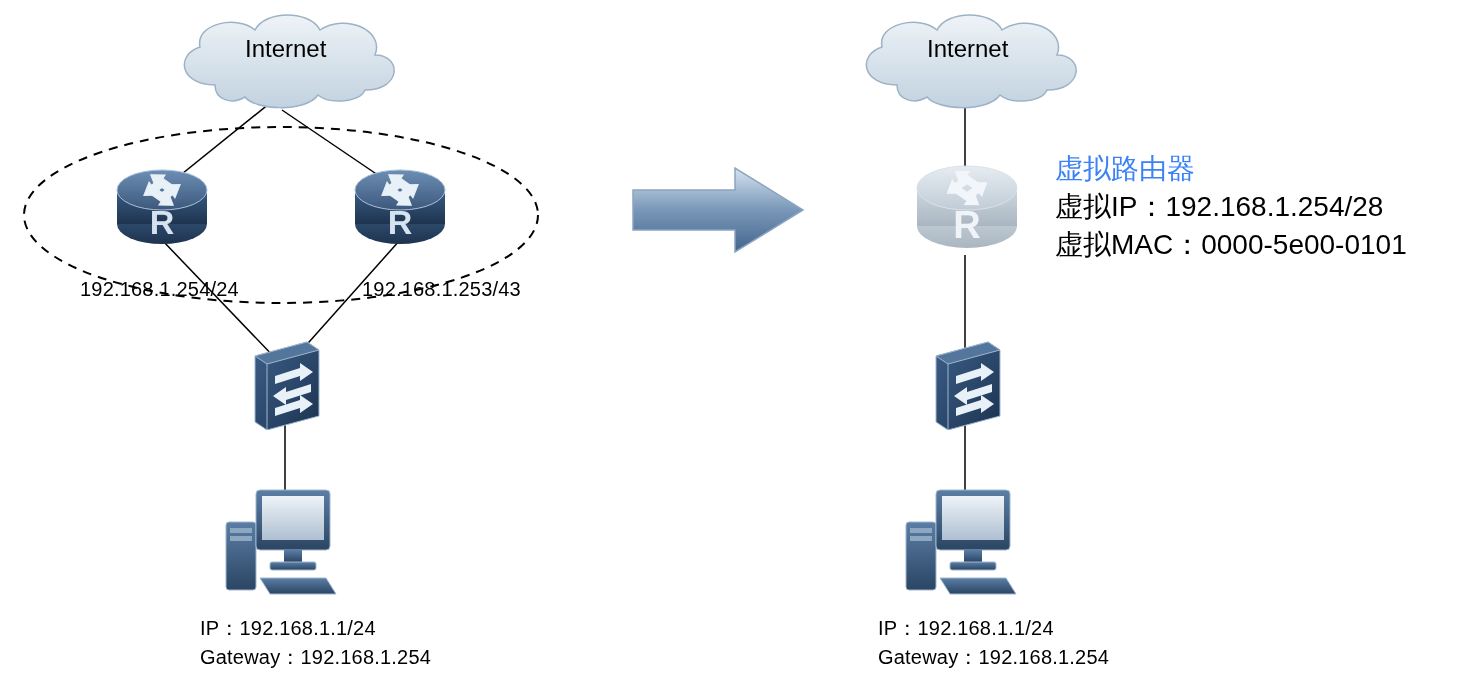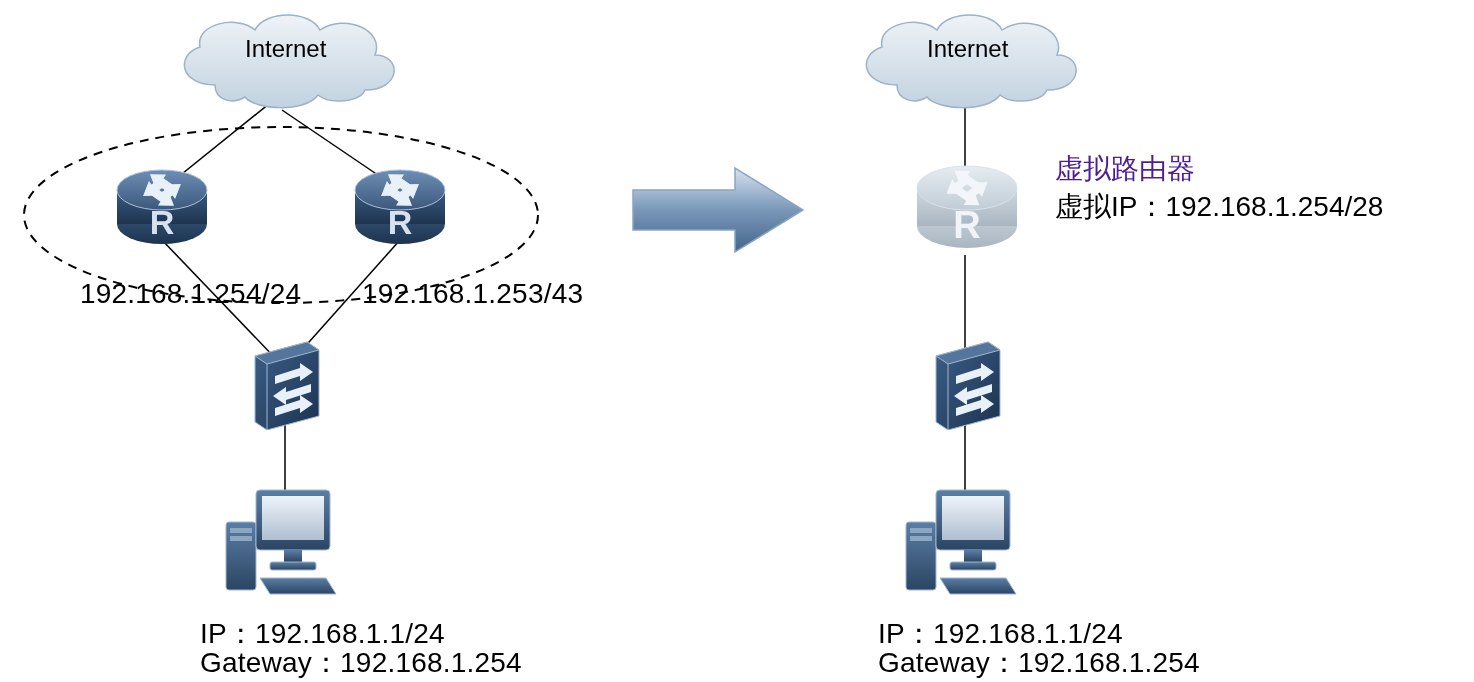--- a/index.html
+++ b/index.html
@@ -16,21 +16,21 @@
     width: 1474px;
     height: 562px;
   }
   .abs { position: absolute; }
   .label {
     font-size: 24px;
     color: #000;
     white-space: nowrap;
   }
   .label-sm {
-    font-size: 28px;
+    font-size: 20px;
     color: #000;
     white-space: nowrap;
     letter-spacing: 0.2px;
   }
   svg { display: block; }
 </style>
 </head>
 <body>
 
 <div class="canvas">
@@ -183,22 +183,23 @@
     <ellipse cx="55" cy="30" rx="50" ry="22" fill="url(#vrtop)" stroke="#d9e2ea" stroke-width="1"></ellipse>
     <g fill="#f2f6fa" transform="translate(55,30)">
       <path d="M-20 -7 L-7 -16 L-7 -11 L7 -11 L7 -3 L-7 -3 L-7 2 Z" transform="rotate(35)"></path>
       <path d="M20 7 L7 16 L7 11 L-7 11 L-7 3 L7 3 L7 -2 Z" transform="rotate(35)"></path>
       <path d="M-20 -7 L-7 -16 L-7 -11 L7 -11 L7 -3 L-7 -3 L-7 2 Z" transform="rotate(-35)"></path>
       <path d="M20 7 L7 16 L7 11 L-7 11 L-7 3 L7 3 L7 -2 Z" transform="rotate(-35)"></path>
     </g>
     <text x="55" y="80" text-anchor="middle" font-size="38" font-weight="bold" fill="#f0f4f8" font-family="Arial">R</text>
   </svg>
 
-  <div class="abs" style="left:1055px;top:150px;font-size:28px;color:#4c1d95">虚拟路由器</div>
+  <div class="abs" style="left:1055px;top:150px;font-size:28px;color:#3b82f6">虚拟路由器</div>
   <div class="abs" style="left:1055px;top:188px;font-size:28px;color:#000;white-space:nowrap">虚拟IP：192.168.1.254/28</div>
+  <div class="abs" style="left:1055px;top:226px;font-size:28px;color:#000;white-space:nowrap">虚拟MAC：0000-5e00-0101</div>
 
   <svg class="abs" width="80" height="92" style="left:926px;top:338px">
     <polygon points="10,18 62,4 74,12 74,78 22,92 10,84" fill="url(#swg)" stroke="#9fb7cf" stroke-width="1"></polygon>
     <polygon points="10,18 62,4 74,12 22,26" fill="#55769c" stroke="#9fb7cf" stroke-width="1"></polygon>
     <line x1="22" y1="26" x2="22" y2="92" stroke="#9fb7cf" stroke-width="1"></line>
     <g fill="#e8f0f8">
       <path d="M30 38 L55 30 L55 25 L68 34 L55 43 L55 38 L30 46 Z"></path>
       <path d="M66 54 L41 62 L41 67 L28 58 L41 49 L41 54 L66 46 Z"></path>
       <path d="M30 70 L55 62 L55 57 L68 66 L55 75 L55 70 L30 78 Z"></path>
     </g>

